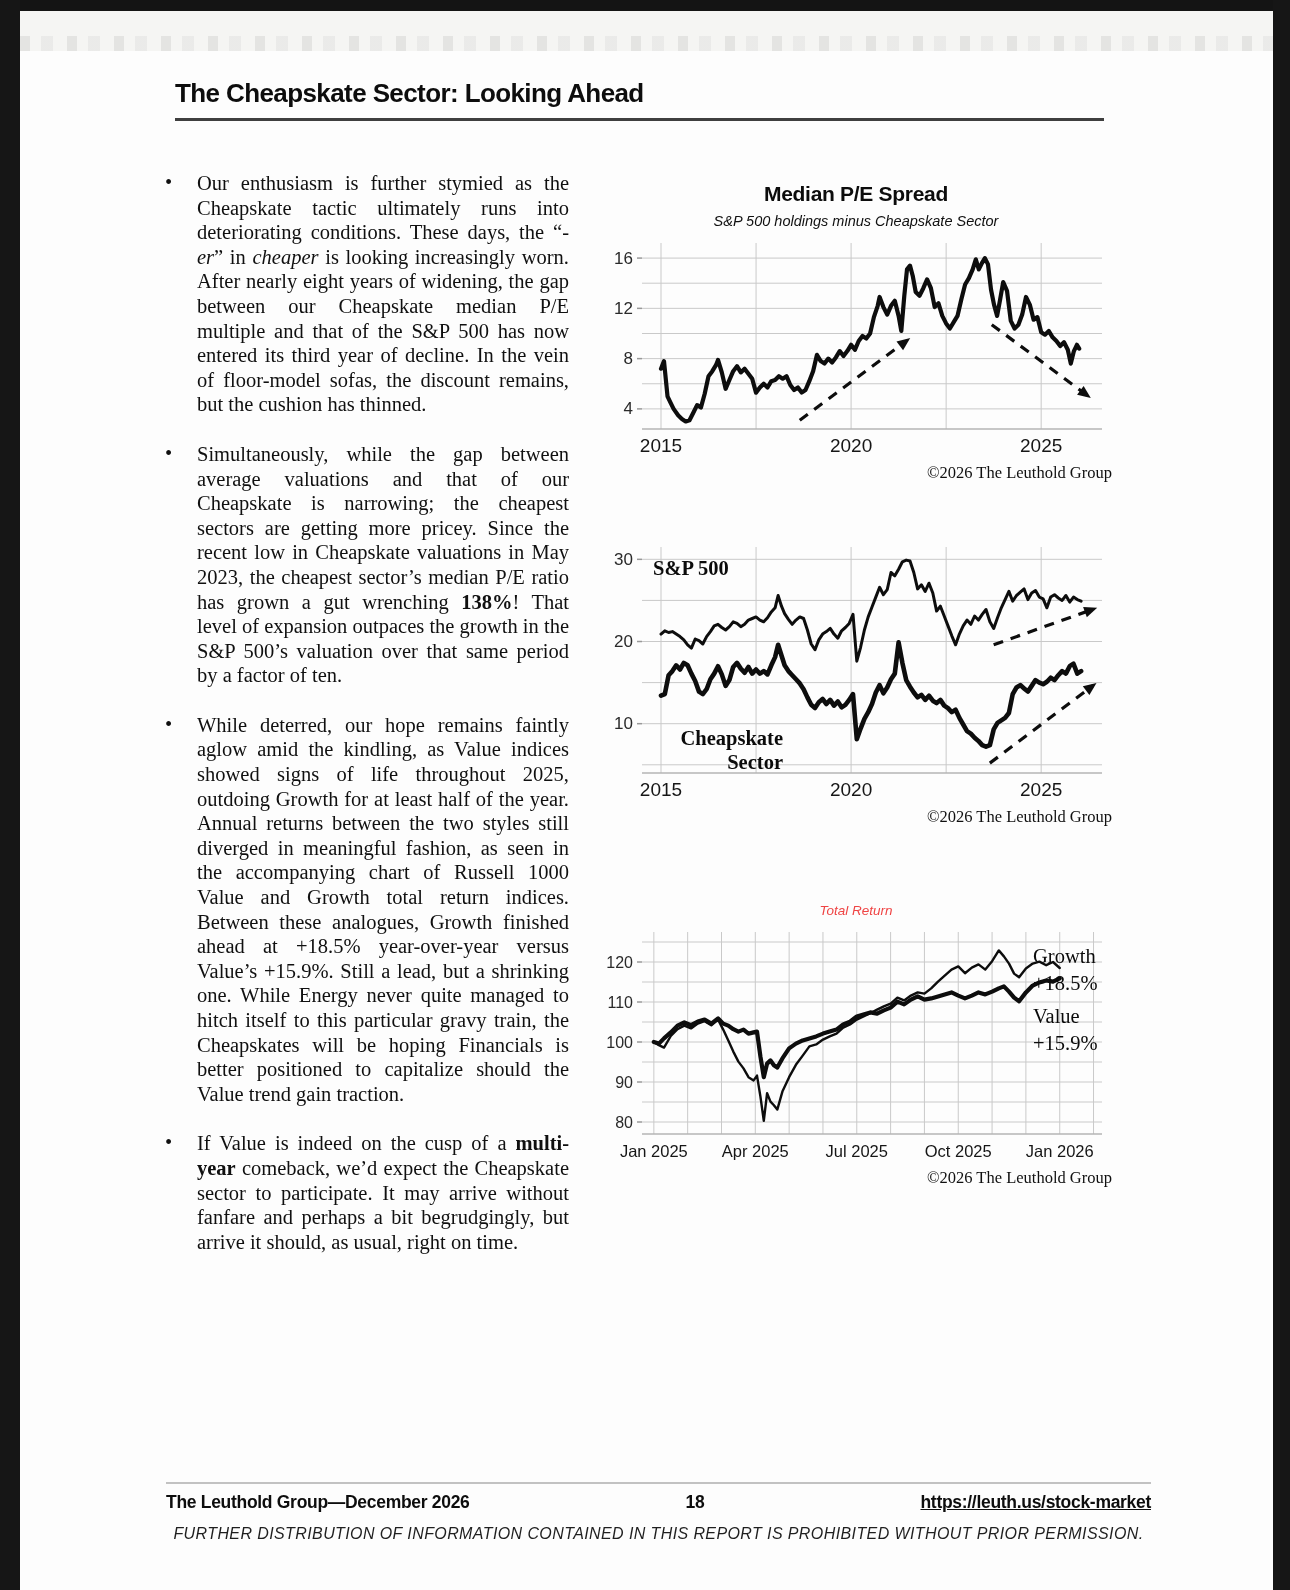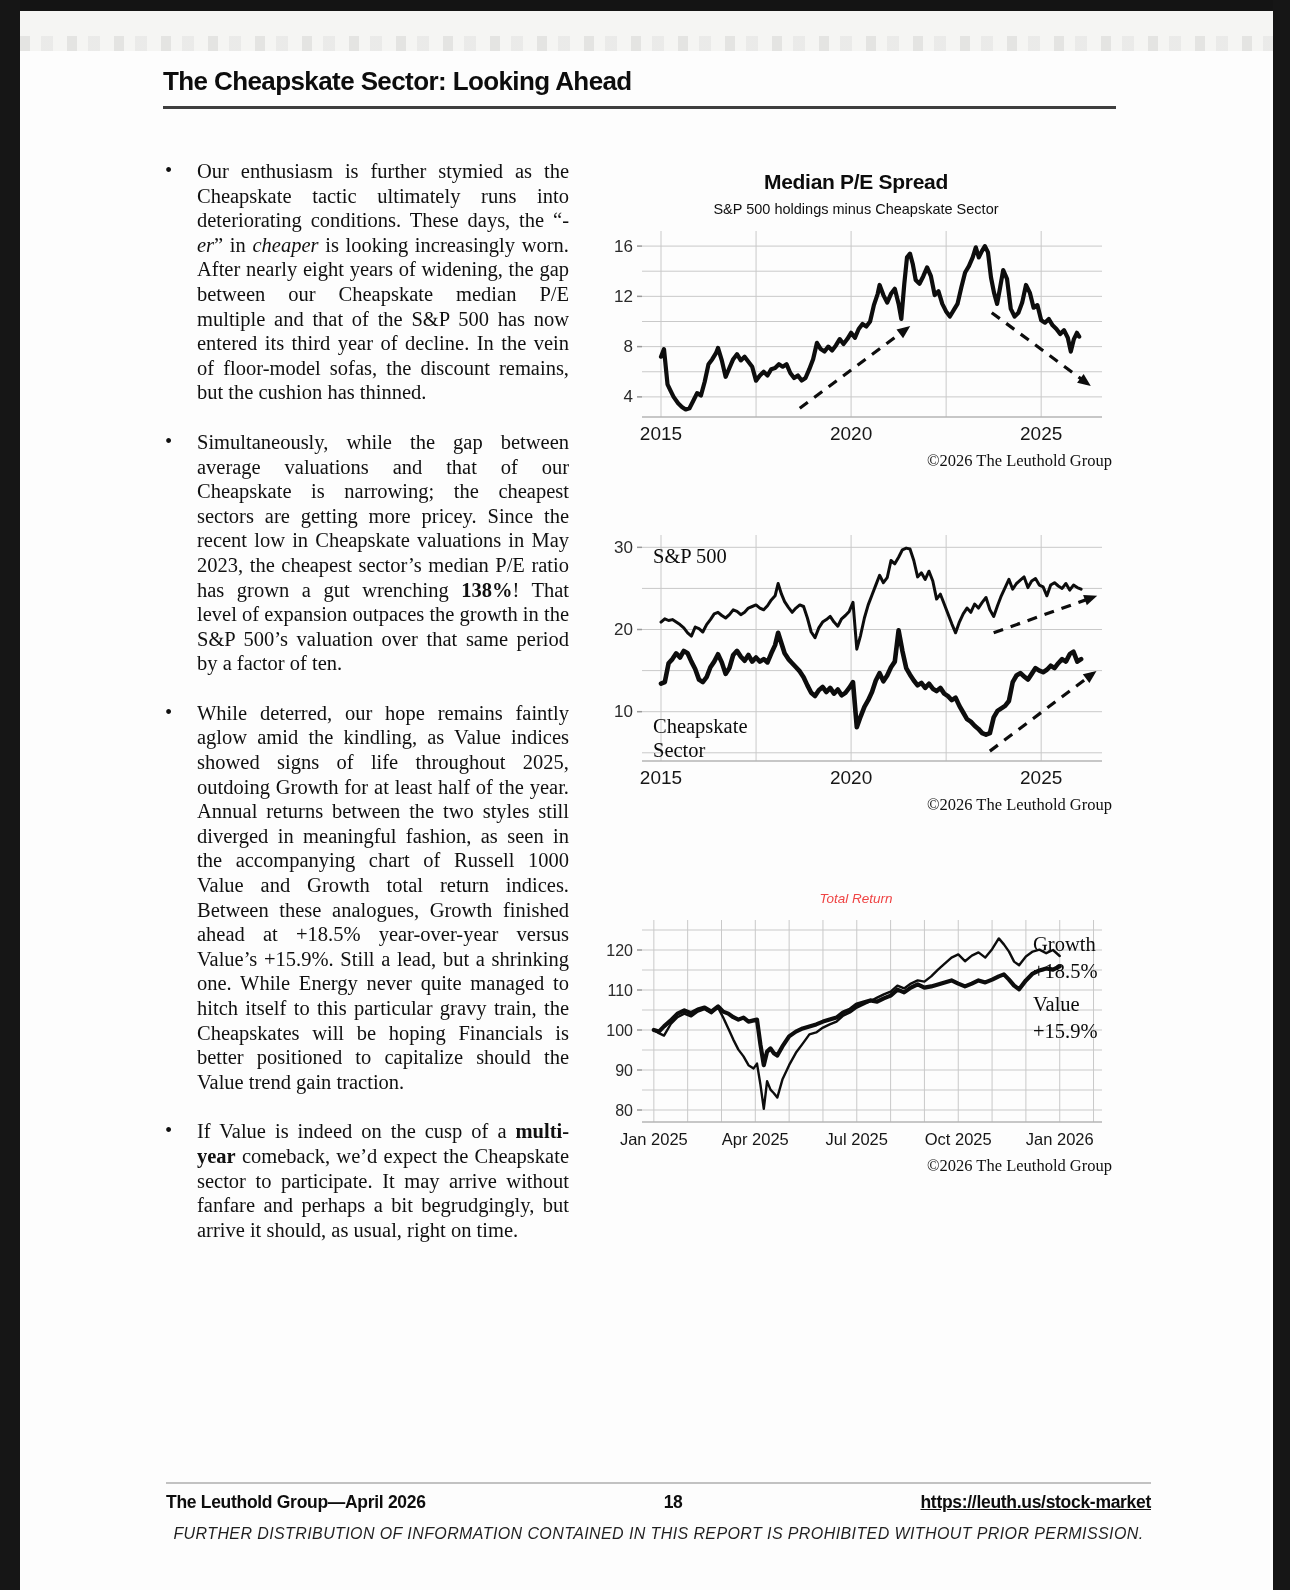--- a/index.html
+++ b/index.html
@@ -7,41 +7,41 @@
         font-family:"Liberation Serif",serif;color:#141414;}
   
   .frame-top{position:absolute;left:0;top:0;width:100%;height:11px;background:#141414;z-index:6;}
   .frame-left{position:absolute;left:0;top:0;width:20px;height:100%;background:#161616;z-index:6;}
   .frame-right{position:absolute;right:0;top:0;width:17px;height:100%;background:#161616;z-index:6;}
   .scan-zone{position:absolute;left:20px;right:17px;top:11px;height:40px;background:#f5f5f3;z-index:1;}
   .scan-zone::after{content:"";position:absolute;left:0;right:0;bottom:0;height:15px;
      background:repeating-linear-gradient(90deg,rgba(0,0,0,.07) 0 10px,rgba(0,0,0,0) 10px 21px,
      rgba(0,0,0,.045) 21px 33px,rgba(0,0,0,0) 33px 47px);}
   .content{position:absolute;left:163px;top:66px;width:953px;z-index:2;}
-  .page-title{margin:0;font-family:"Liberation Sans",sans-serif;font-weight:bold;font-size:26px;
+  .page-title{margin:12px;font-family:"Liberation Sans",sans-serif;font-weight:bold;font-size:26px;
      letter-spacing:-0.6px;color:#0d0d0d;padding-bottom:9px;border-bottom:3px solid #3f3f3f;}
   .columns{display:flex;margin-top:38px;}
   .col-text{width:431px;margin-right:27px;padding-top:12px;}
   ul.bullets{list-style:none;margin:0;padding:0;}
   ul.bullets li{position:relative;padding-left:34px;margin-bottom:25px;text-align:justify;
      font-size:20.5px;line-height:1.2;color:#101010;hyphens:auto;}
   ul.bullets li::before{content:"\2022";position:absolute;left:2px;top:-1px;}
   .it{font-style:italic;} .bd{font-weight:bold;}
   .col-charts{width:520px;padding-top:16px;font-family:"Liberation Sans",sans-serif;}
   .chart{position:relative;margin-top:7px;}
   .chart-title{text-align:center;font-weight:bold;font-size:21px;color:#0c0c0c;letter-spacing:-0.3px;}
-  .chart-subtitle{text-align:center;font-size:14.5px;margin-top:7px;color:#101010;}
+  .chart-subtitle{text-align:center;font-size:14.5px;margin-top:7px;color:#101010;font-style:italic;}
   .chart-subtitle.italic{font-style:italic;font-size:13.5px;color:#ef4444;}
   .plot-wrap{position:relative;margin-top:8px;}
   .attribution{text-align:right;font-family:"Liberation Serif",serif;font-size:16.5px;color:#101010;
      padding-right:4px;}
   #chart-median-pe{margin-top:58px;}
   #chart-russell{margin-top:76px;}
-  .inplot-label{position:absolute;font-family:"Liberation Serif",serif;font-weight:normal;
-     font-size:20.5px;color:#0b0b0b;line-height:1.15;}
+  .inplot-label{position:absolute;font-family:"Liberation Serif",serif;font-weight:bold;
+     font-size:20.5px;color:#0b0b0b;line-height:1.15;text-align:right;}
   #label-sp500{left:57px;top:16px;}
   #label-cheapskate{left:57px;top:186px;width:130px;}
   .r-legend{position:absolute;font-family:"Liberation Serif",serif;font-size:20.5px;color:#0b0b0b;
      line-height:1.3;}
   #legend-growth{left:437px;top:40px;}
   #legend-value{left:437px;top:100px;}
   .footer{position:absolute;left:166px;top:1482px;width:985px;font-family:"Liberation Sans",sans-serif;z-index:2;}
   .footer-rule{border-top:2px solid #c2c2c2;margin-bottom:8px;}
   .footer-row{display:flex;justify-content:space-between;align-items:baseline;font-weight:bold;
      font-size:17.5px;letter-spacing:-0.3px;color:#0d0d0d;}
@@ -208,19 +208,19 @@
           <div class="attribution">©2026 The Leuthold Group</div>
         </div>
 
       </div>
     </div>
   </div>
 
   <div class="footer">
     <div class="footer-rule"></div>
     <div class="footer-row">
-      <span>The Leuthold Group—April 2026</span>
+      <span>The Leuthold Group—December 2026</span>
       <span>18</span>
       <a class="footer-url" href="#">https://leuth.us/stock-market</a>
     </div>
     <div class="disclaimer">FURTHER DISTRIBUTION OF INFORMATION CONTAINED IN THIS REPORT IS PROHIBITED WITHOUT PRIOR PERMISSION.</div>
   </div>
 </div>
 
 </body></html>

